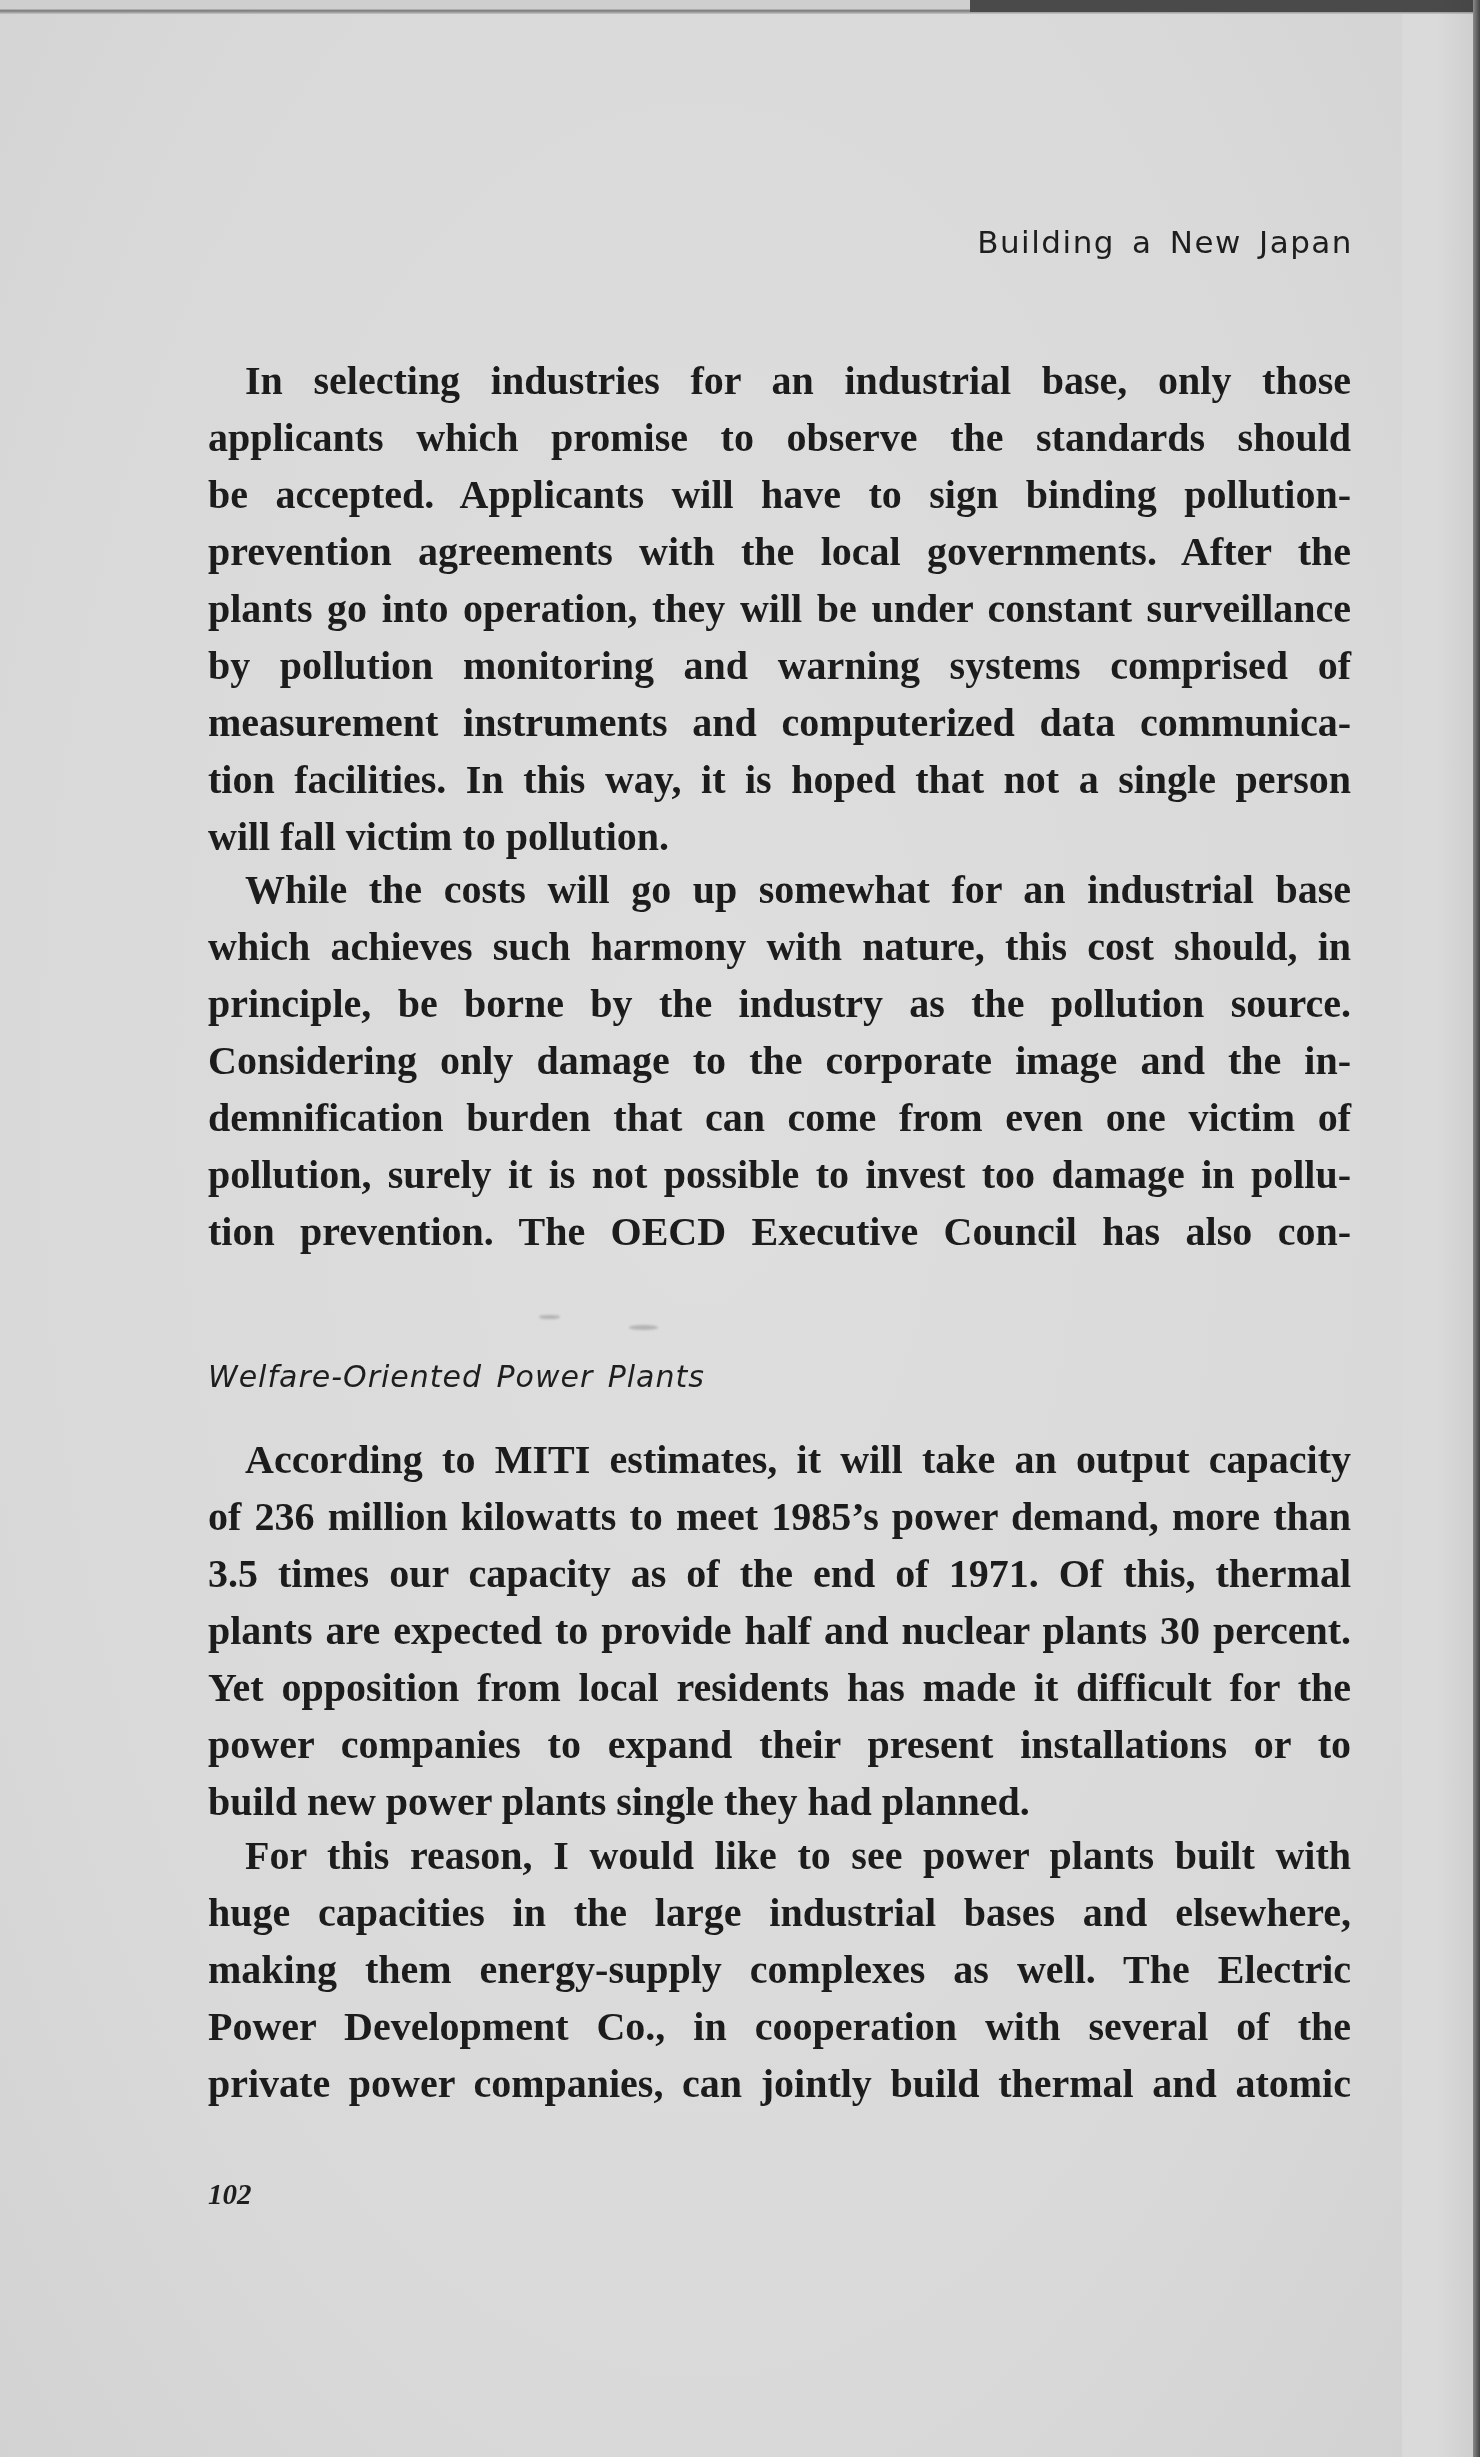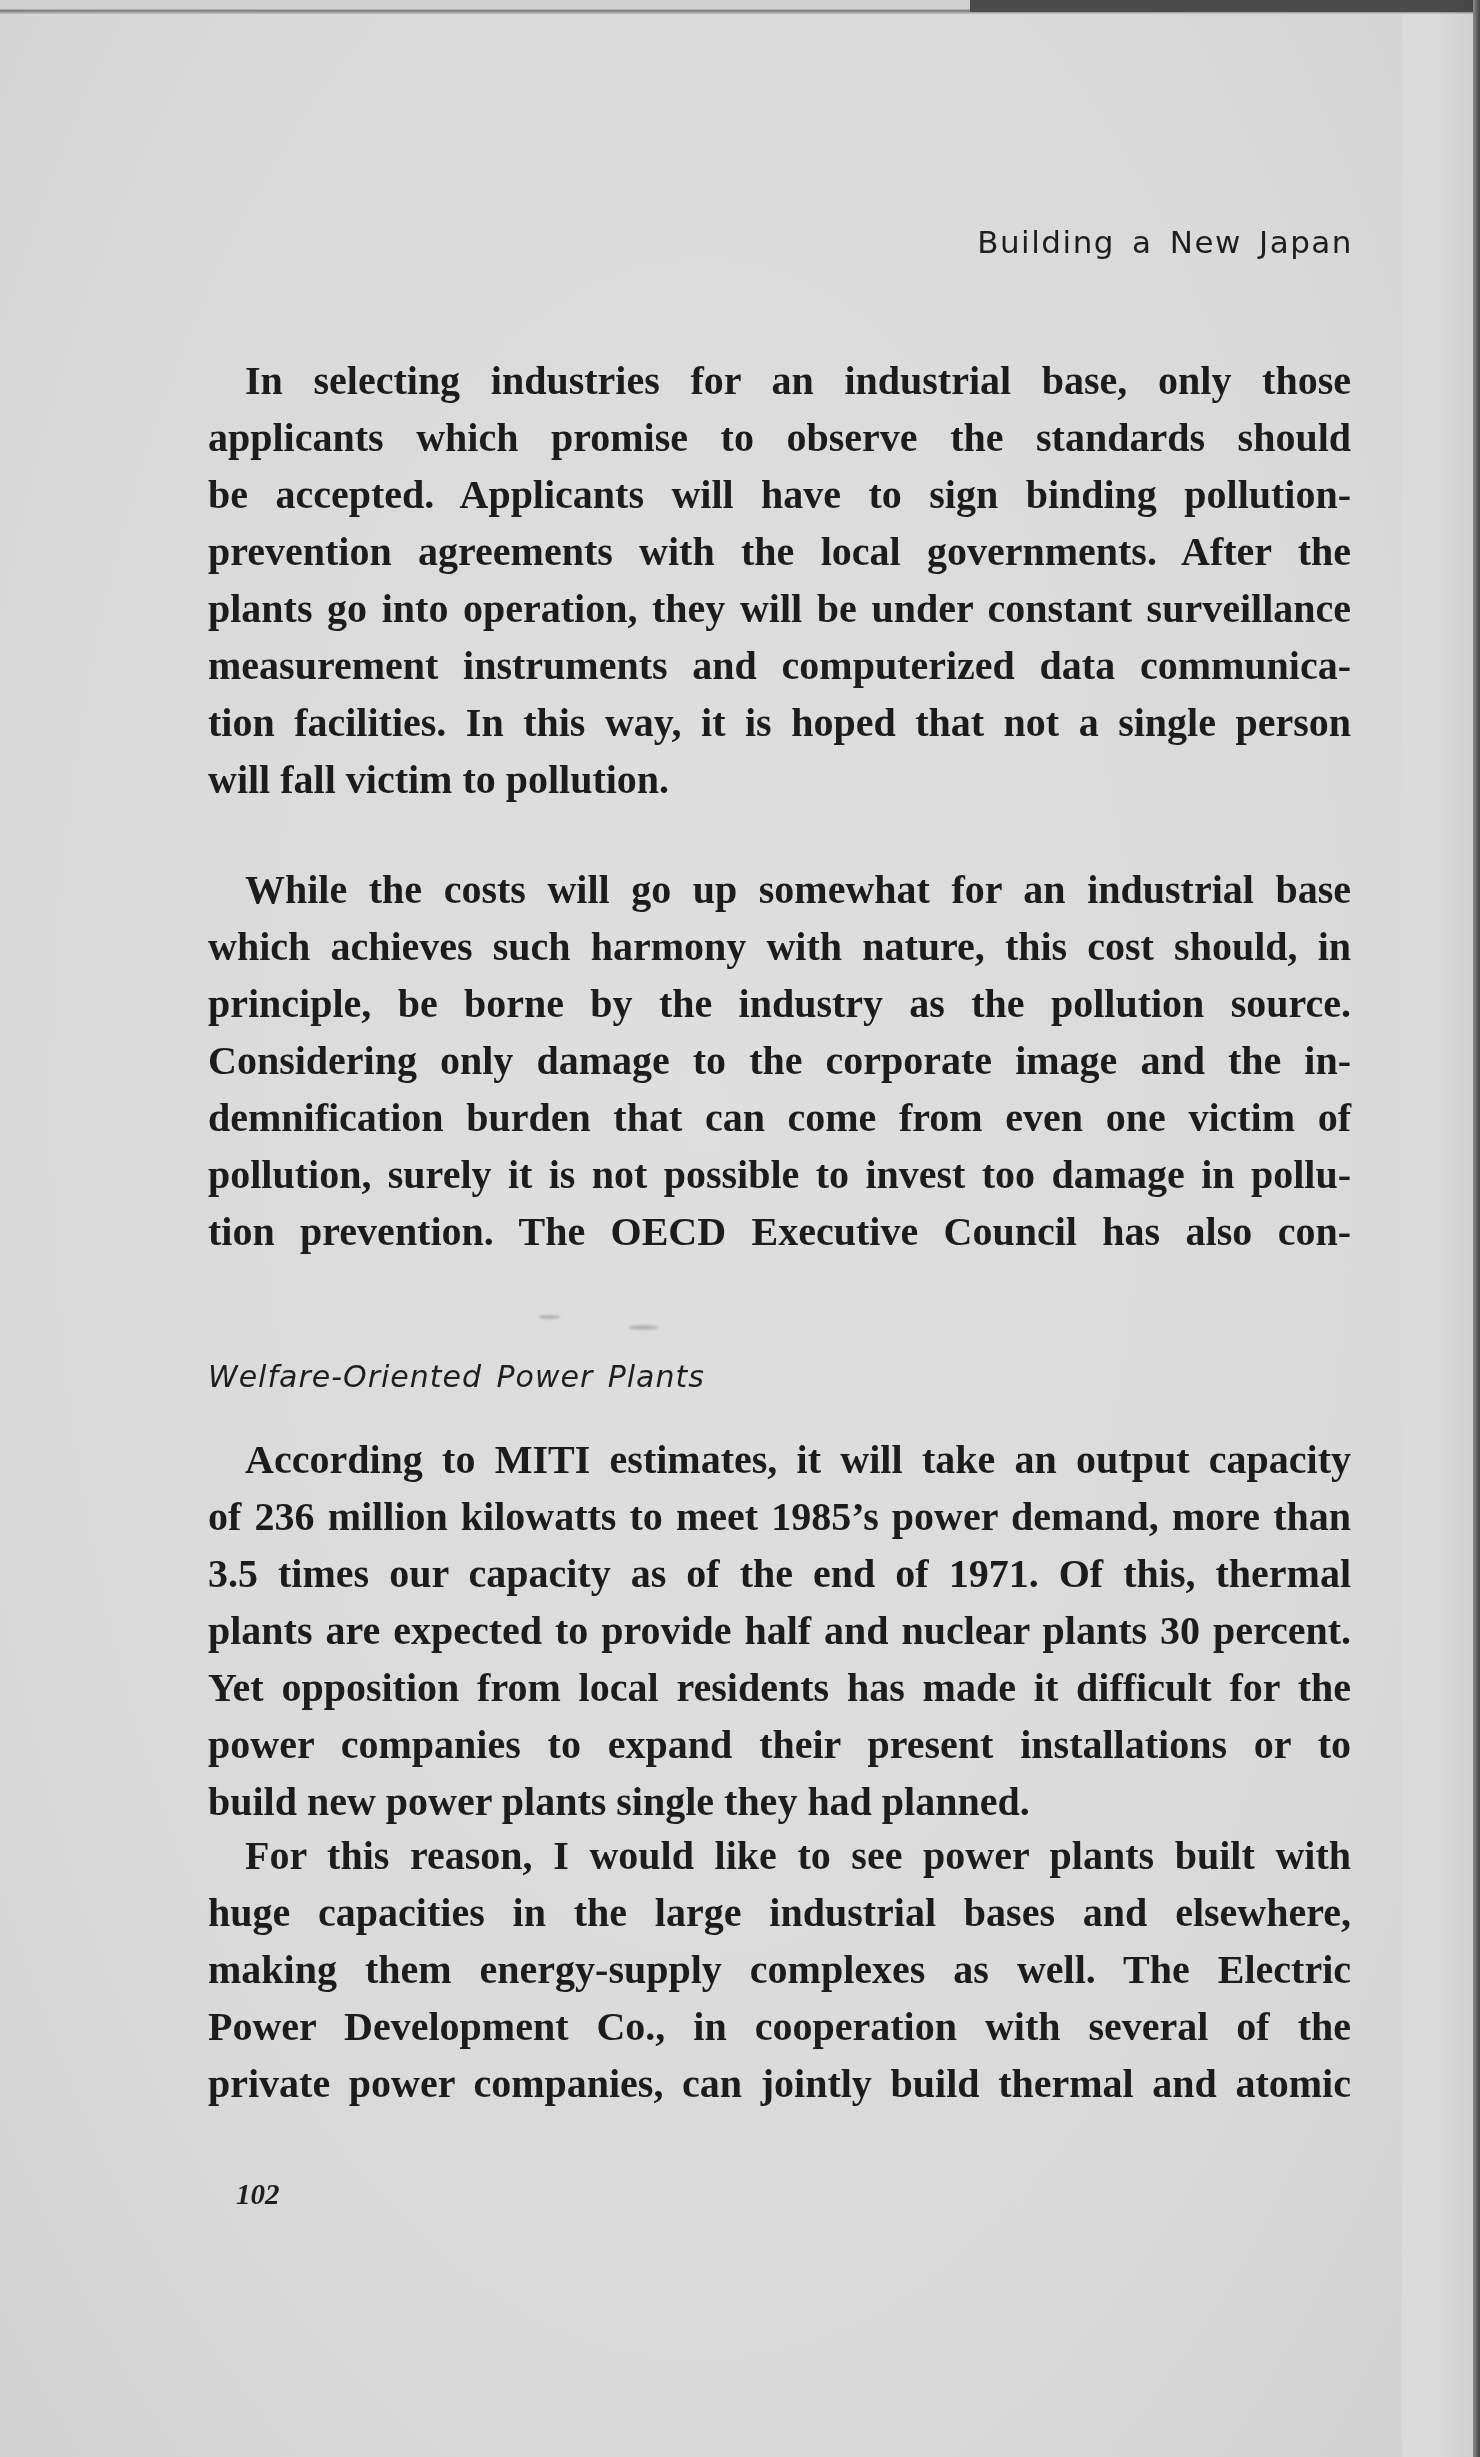--- a/index.html
+++ b/index.html
@@ -16,40 +16,41 @@
   .running-head { position:absolute; left:970px; top:221px; width:383px; text-align:right;
     font-family:"DejaVu Sans", sans-serif; font-size:31px; color:#1e1e1e; letter-spacing:1.5px; word-spacing:5.8px; line-height:43px; }
   .para { position:absolute; left:208px; width:1143px;
     font-family:"Liberation Serif", serif; font-size:40px; color:#1c1c1c; line-height:57px; }
   .line { display:block; height:57px; text-align:justify; text-align-last:justify; white-space:nowrap; overflow:visible;font-weight:bold; }
   .line.last { text-align-last:left; }
   .line.indent { padding-left:37px; }
   .section-heading { position:absolute; left:208px; top:1355px;
     font-family:"DejaVu Sans", sans-serif; font-style:italic; font-size:30px; color:#1e1e1e; letter-spacing:1px; word-spacing:3.9px; line-height:43px; }
   .page-number { position:absolute; left:208px; top:2177px;
-    font-family:"Liberation Serif", serif; font-style:italic; font-weight:bold; font-size:29px; color:#1e1e1e; line-height:35px;margin-left:28px; }
+    font-family:"Liberation Serif", serif; font-style:italic; font-weight:bold; font-size:29px; color:#1e1e1e; line-height:35px; }
   .smudge { position:absolute; border-radius:50%; background:rgba(60,60,60,0.25); filter:blur(1px); }
 </style>
 </head>
 <body>
 
 <div class="page">
   <div class="top-edge"></div>
   <div class="top-edge-dark"></div>
   <div class="right-shade"></div>
   <div class="right-edge"></div>
 
   <div class="running-head">Building a New Japan</div>
 
   <div class="para" style="top:352px;">
     <span class="line indent">In selecting industries for an industrial base, only those</span>
     <span class="line">applicants which promise to observe the standards should</span>
     <span class="line">be accepted. Applicants will have to sign binding pollution-</span>
     <span class="line">prevention agreements with the local governments. After the</span>
     <span class="line">plants go into operation, they will be under constant surveillance</span>
+    <span class="line">by pollution monitoring and warning systems comprised of</span>
     <span class="line">measurement instruments and computerized data communica-</span>
     <span class="line">tion facilities. In this way, it is hoped that not a single person</span>
     <span class="line last">will fall victim to pollution.</span>
   </div>
 
   <div class="para" style="top:861px;">
     <span class="line indent">While the costs will go up somewhat for an industrial base</span>
     <span class="line">which achieves such harmony with nature, this cost should, in</span>
     <span class="line">principle, be borne by the industry as the pollution source.</span>
     <span class="line">Considering only damage to the corporate image and the in-</span>

